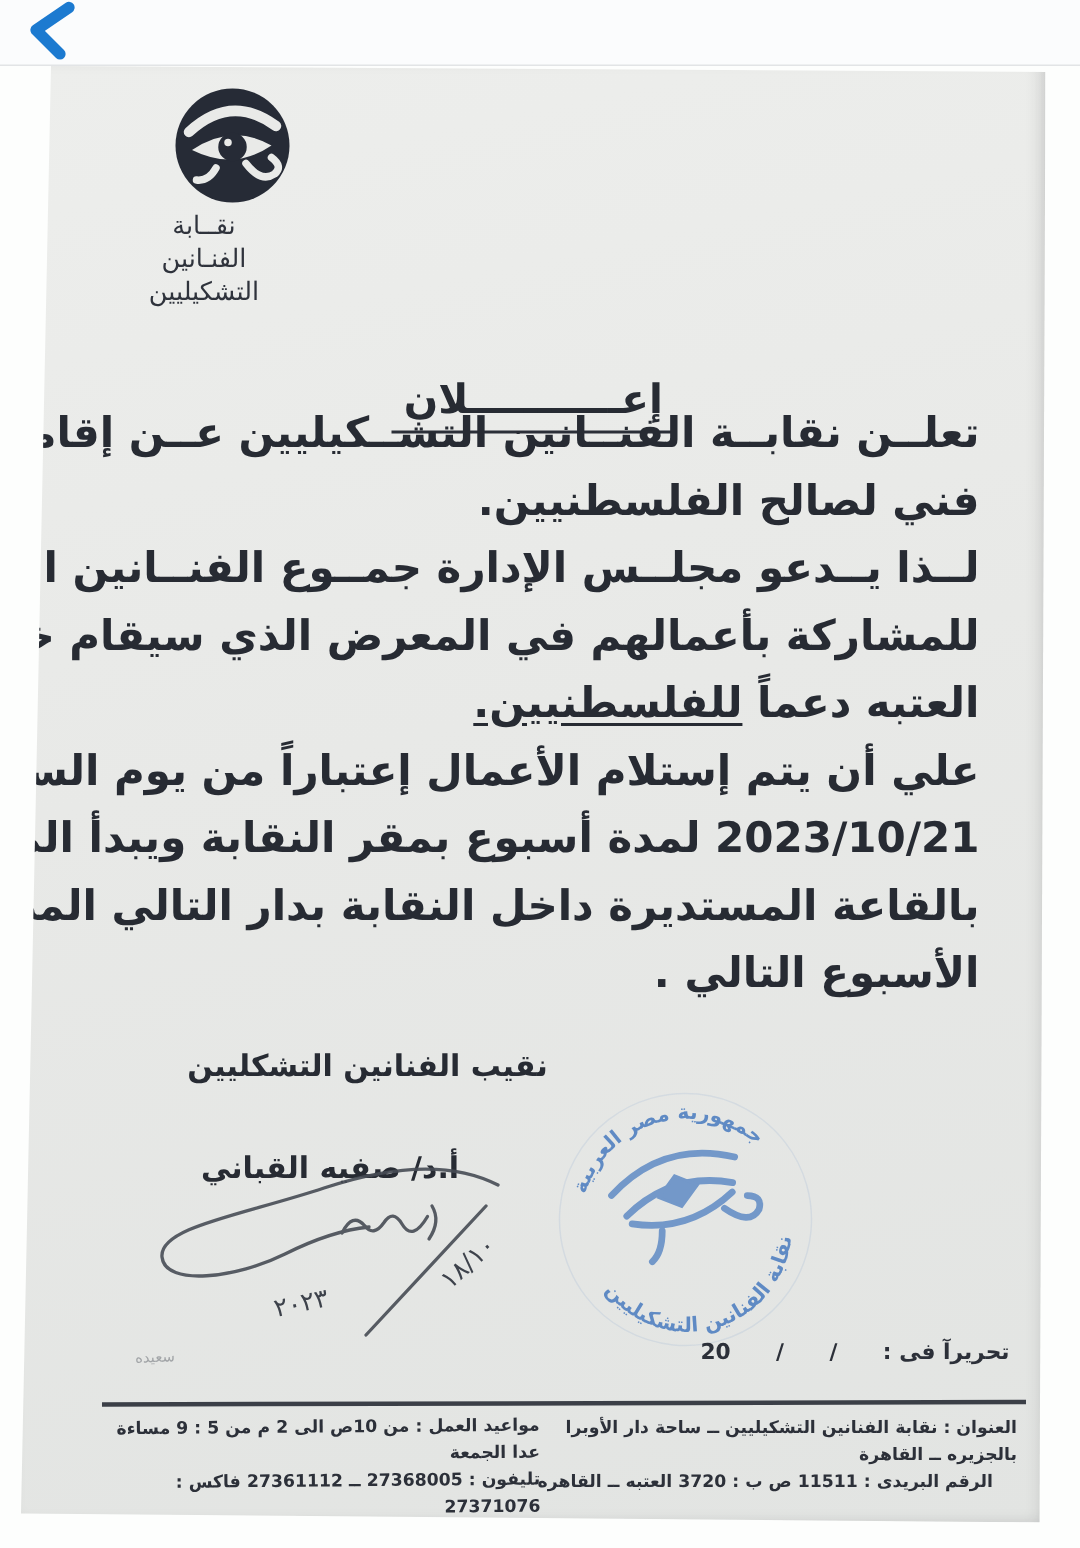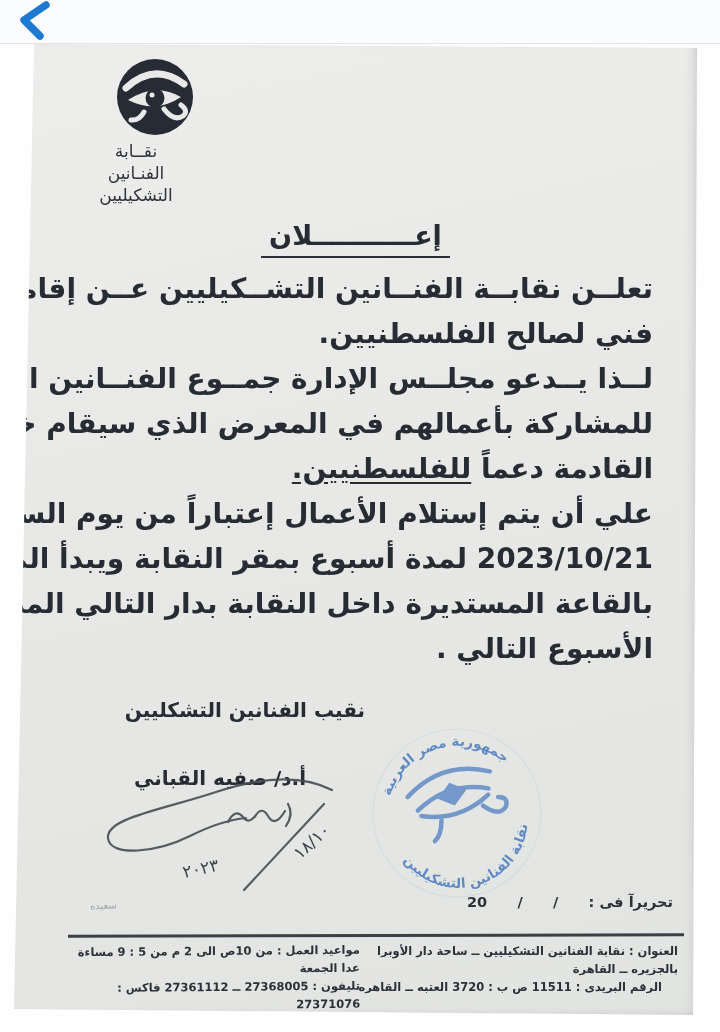--- a/index.html
+++ b/index.html
@@ -20,21 +20,21 @@
 
   
   .logo-mark { position:absolute; left:100px; top:12px; }
   .logo-words { position:absolute; left:62px; top:96px; width:120px; text-align:center;
                 direction:rtl; font-weight:normal; font-size:17px; line-height:22px;
                 color:#2f333c; letter-spacing:.5px; }
 
   
   .title-wrap { position:absolute; left:0; top:176px; width:100%; text-align:center; }
   .title-text { display:inline-block; direction:rtl; font-size:27px; font-weight:bold;
-                color:#272b33; border-bottom:2.5px solid #2b2f38; padding:0 8px 5px 8px; }
+                color:#272b33; border-bottom:2.5px solid #2b2f38; padding:0 8px 5px 8px;margin-top:31px; }
 
   
   .body-block { position:absolute; top:222px; right:44px; width:566px; direction:rtl;
                 text-align:right; font-size:28px; font-weight:bold; line-height:45px;
                 color:#272b33; }
   .bline { white-space:nowrap; }
   .u { text-decoration:underline; text-underline-offset:4px;text-align:right; }
 
   
   .sig-title { position:absolute; left:106px; top:654px; width:250px; text-align:center;
@@ -93,21 +93,21 @@
 
     <div class="title-wrap">
       <span class="title-text">إعـــــــــــلان</span>
     </div>
 
     <div class="body-block">
       <div class="bline">تعلــن نقابــة الفنــانين التشــكيليين عــن إقامــة معــرض</div>
       <div class="bline">فني لصالح الفلسطنيين.</div>
       <div class="bline">لــذا يــدعو مجلــس الإدارة جمــوع الفنــانين التشــكيليين</div>
       <div class="bline">للمشاركة بأعمالهم في المعرض الذي سيقام خلال الفترة</div>
-      <div class="bline"><span>القادمة دعماً </span><span class="u">للفلسطنيين.</span></div>
+      <div class="bline"><span>العتبه دعماً </span><span class="u">للفلسطنيين.</span></div>
       <div class="bline">علي أن يتم إستلام الأعمال إعتباراً من يوم السبت القادم</div>
       <div class="bline">2023/10/21 لمدة أسبوع بمقر النقابة ويبدأ المعرض</div>
       <div class="bline">بالقاعة المستديرة داخل النقابة بدار التالي المصرية في</div>
       <div class="bline">الأسبوع التالي .</div>
     </div>
 
     <div class="sig-title">نقيب الفنانين التشكليين</div>
     <div class="sig-name">أ.د/ صفيه القباني</div>
 
     <svg class="sig-svg" width="256" height="136" viewBox="0 0 256 136">

